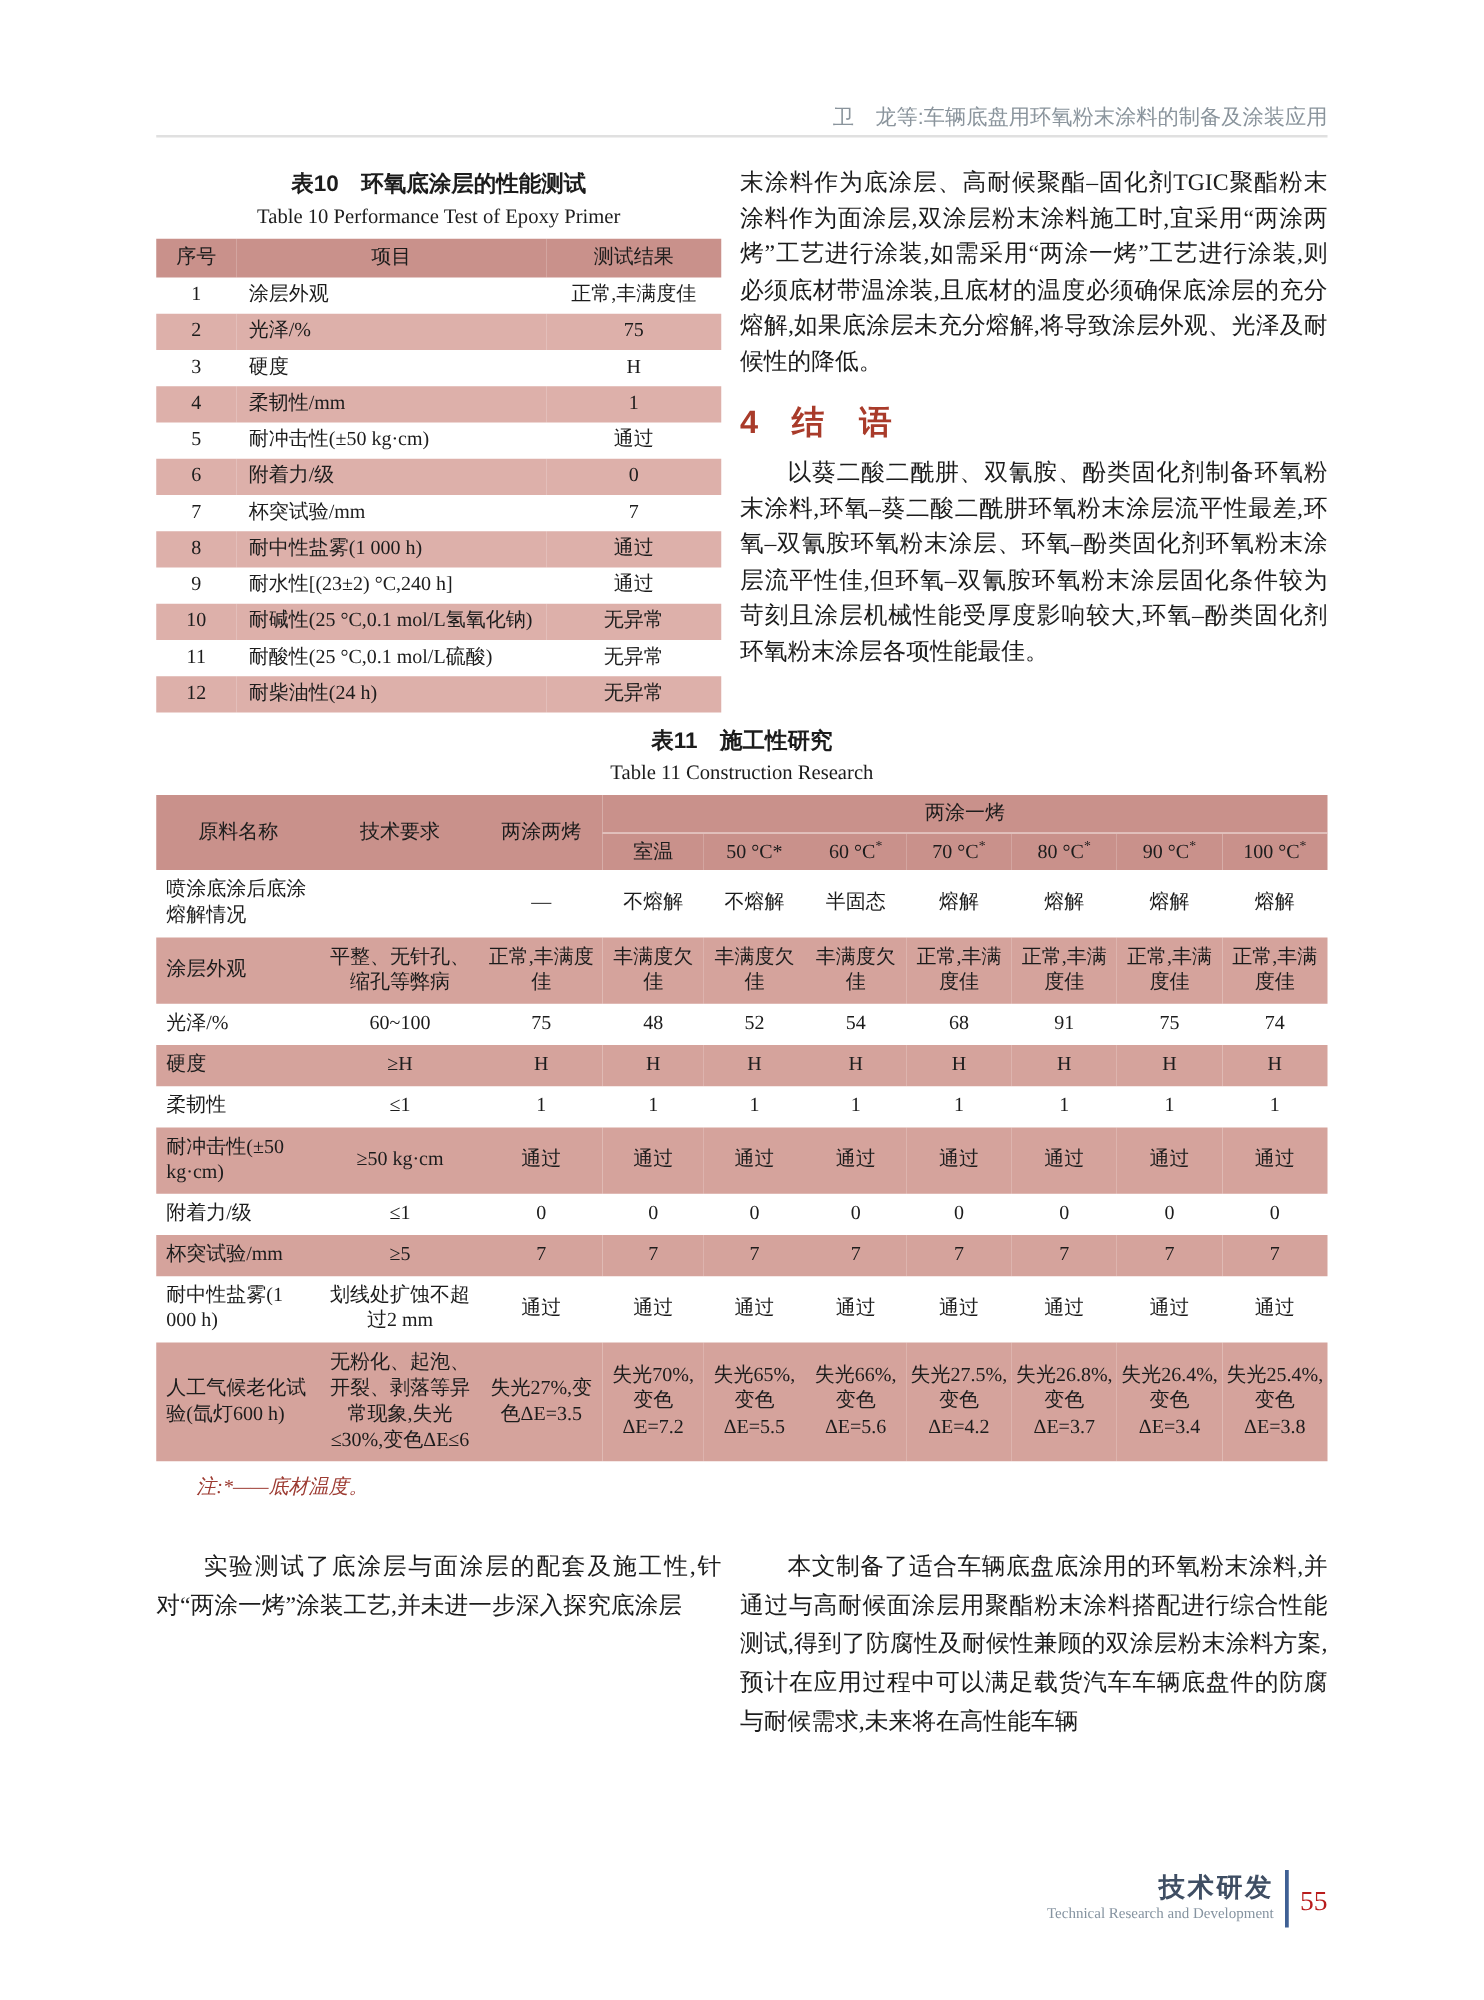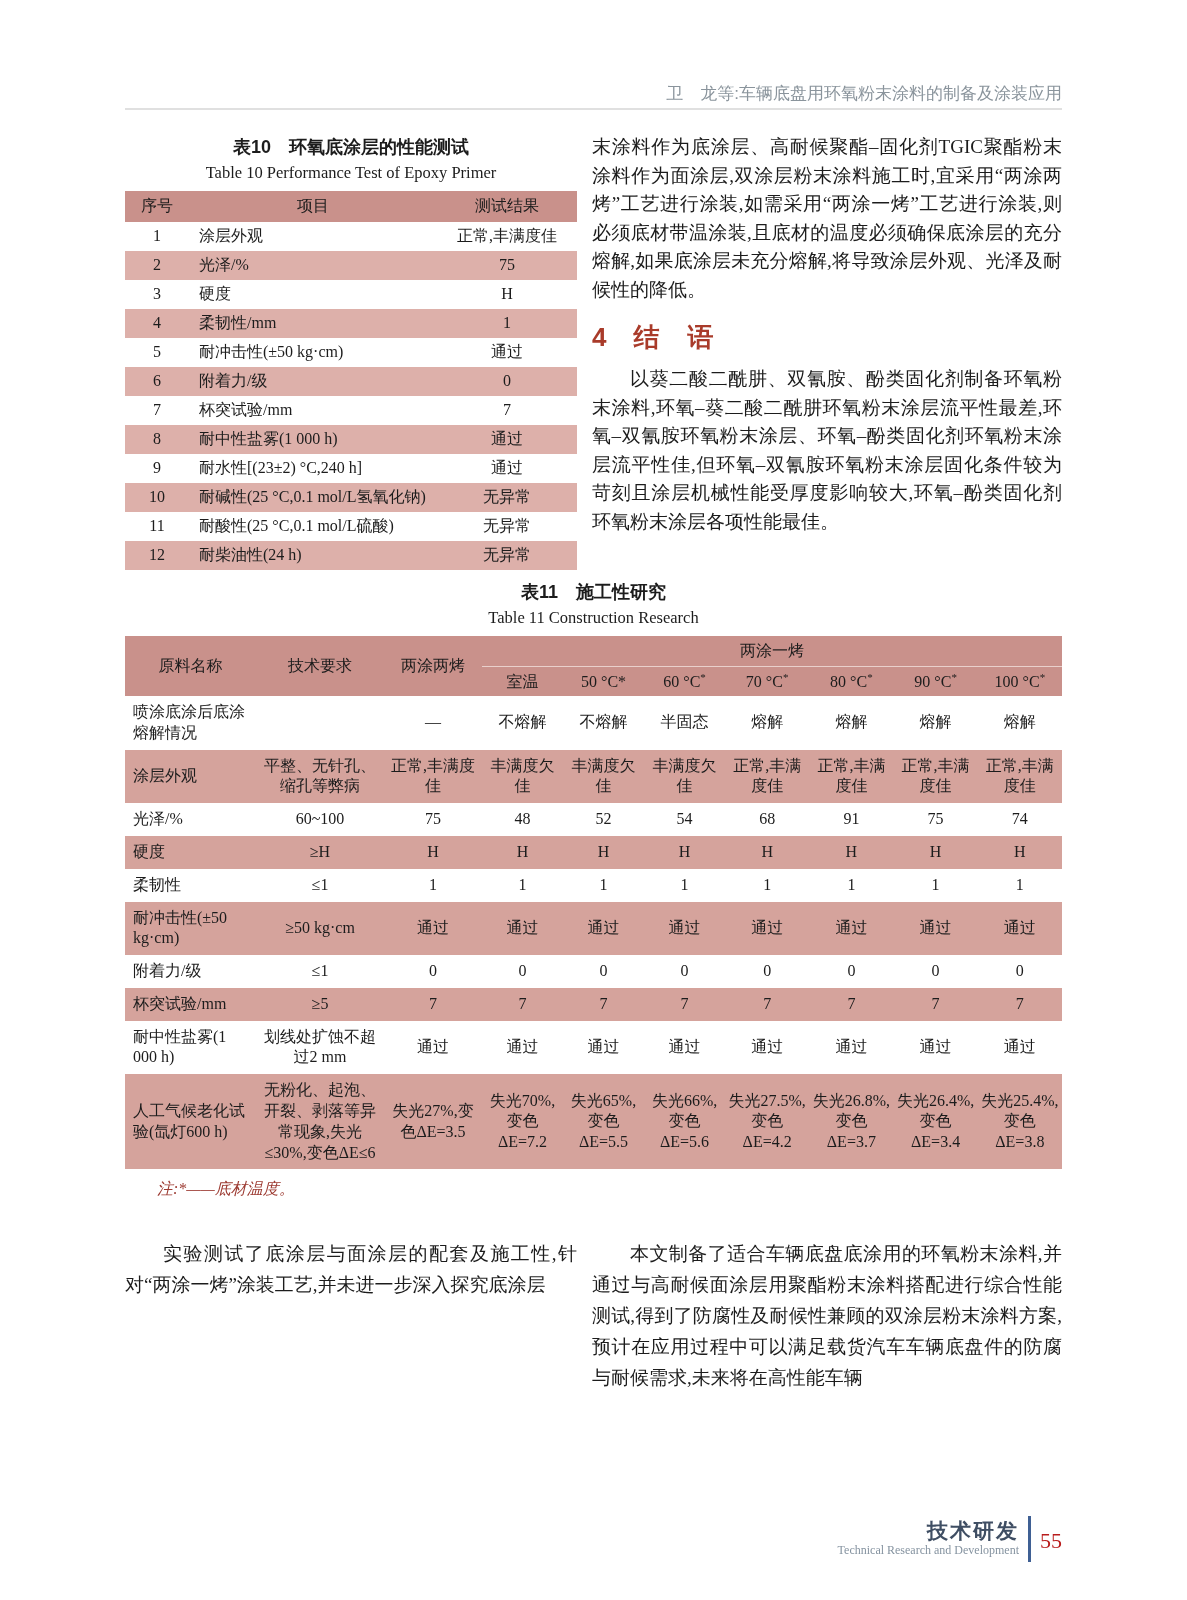--- a/index.html
+++ b/index.html
@@ -48,21 +48,21 @@
   #t11 td:nth-child(3){width:92px;}
   #t11 tbody td{padding:6px 3px;}
   #t11 sup{font-size:11px;}
   .note{margin:10px 0 0 32px;color:#9c3a31;font-size:16px;font-style:italic;}
 
   
   .bottomgrid{position:absolute;top:1238px;left:125px;width:937px;display:flex;gap:15px;}
   .bottomgrid .para{line-height:31px;}
 
   
-  .footer{position:absolute;right:125px;top:1494px;display:flex;align-items:flex-start;margin-top:20px;}
+  .footer{position:absolute;right:125px;top:1494px;display:flex;align-items:flex-start;}
   .footer-labels{text-align:right;padding-top:6px;}
   .footer-cn{font-size:21px;font-weight:bold;color:#3f4e63;font-family:"Liberation Sans",sans-serif;
         letter-spacing:2px;line-height:22px;}
   .footer-en{font-size:12px;color:#8593a0;line-height:16px;}
   .footer-bar{width:3px;height:46px;background:#3f6094;margin:2px 9px 0 9px;}
   .footer-num{font-size:22px;color:#b91c1c;padding-top:14px;}
 </style>
 </head>
 <body>
 

